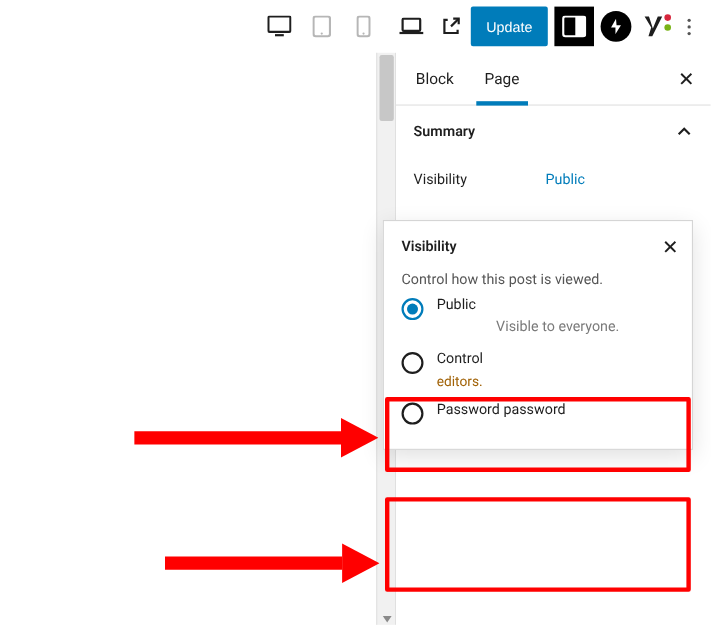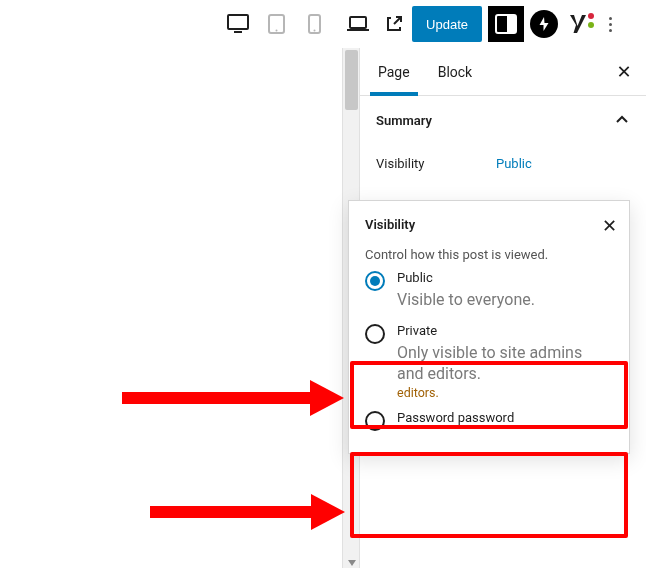--- a/index.html
+++ b/index.html
@@ -15,21 +15,21 @@
   }
 
   
   .toolbar {
     position: absolute;
     top: 0; left: 0; right: 0;
     height: 48px;
     display: flex;
     align-items: center;
     justify-content: flex-end;
-    padding-right: 24px;
+    padding-right: 8px;
     gap: 6px;
     background: #fff;
   }
   .device-group { display: flex; align-items: center; gap: 14px; margin-right: 14px; }
   .ic { width: 24px; height: 24px; display: flex; align-items: center; justify-content: center; color: #1e1e1e; }
   .ic.dim { color: #a7aaad; }
   .ic svg, .squareblack svg, .yoast svg, .circle-lightning svg { display:block; }
   .btn-update {
     background: #007cba;
     color: #fff;
@@ -103,21 +103,21 @@
   .pop-head{display:flex;align-items:flex-start;justify-content:space-between;margin-bottom:12px;}
   .pop-head h4{font-size:13px;font-weight:600;}
   .pop-x{font-size:18px;cursor:pointer;line-height:1;}
   .pop-desc{color:#555;font-size:13px;margin-bottom:2px;}
   .opt{display:flex;gap:12px;padding:6px 0;}
   .radio{width:20px;height:20px;border-radius:50%;border:2px solid #1e1e1e;flex:0 0 auto;position:relative;margin-top:1px;}
   .radio.sel{border-color:#007cba;}
   .radio.sel:after{content:"";position:absolute;inset:3px;background:#007cba;border-radius:50%;}
   .opt .texts{flex:1;}
   .opt .name{font-size:13px;color:#1e1e1e;margin-bottom:4px;}
-  .opt .hint{font-size:16px;color:#7a7a7a;line-height:1.35;}
+  .opt .hint{font-size:13px;color:#7a7a7a;line-height:1.35;text-align:center;}
   .deadrow{white-space:nowrap;color:#a16207;font-size:12.5px;margin-left:32px;margin-top:-6px;margin-bottom:4px;}
 
   
   .redbox{position:absolute;border:4px solid #ff0000;pointer-events:none;border-radius:2px;}
   .arrow{position:absolute;pointer-events:none;}
   .arrow svg{display:block;}
 </style>
 </head>
 <body>
 
@@ -183,22 +183,22 @@
     </span>
 </div>
 
 <div class="vtrack">
   <div class="vthumb"></div>
   <div class="varrowdown"></div>
 </div>
 
 <div class="panel">
   <div class="tabs">
+    <div class="tab">Block</div>
     <div class="tab active">Page</div>
-    <div class="tab">Block</div>
     <div class="close-x">✕</div>
   </div>
   <div class="section-head">
     <span>Summary</span>
     <span class="chev">
       <svg width="16" height="16" viewBox="0 0 16 16">
           <path d="M3 10 L8 5 L13 10" fill="none" stroke="#1e1e1e" stroke-width="2"></path>
         </svg>
     </span>
   </div>
@@ -220,22 +220,21 @@
     <span class="radio sel"></span>
     <div class="texts">
       <div class="name">Public</div>
       <div class="hint">Visible to everyone.</div>
     </div>
   </div>
 
   <div class="opt">
     <span class="radio"></span>
     <div class="texts">
-      <div class="name">Private</div>
-      <div class="hint" style="max-width:190px;">Only visible to site admins and editors.</div>
+      <div class="name">Control</div>
     </div>
   </div>
   <div class="deadrow">editors.</div>
 
   <div class="opt">
     <span class="radio"></span>
     <div class="texts">
       <div class="name">Password password</div>
     </div>
   </div>

